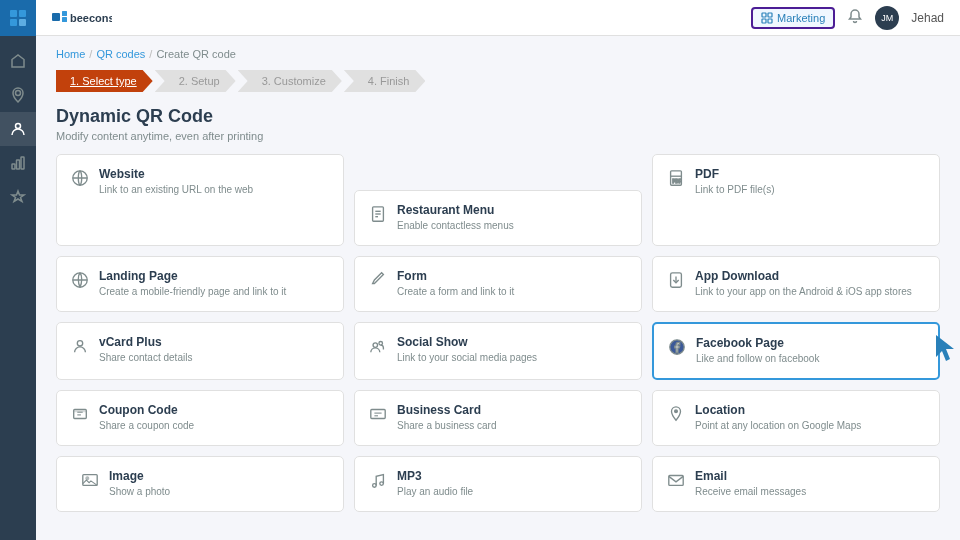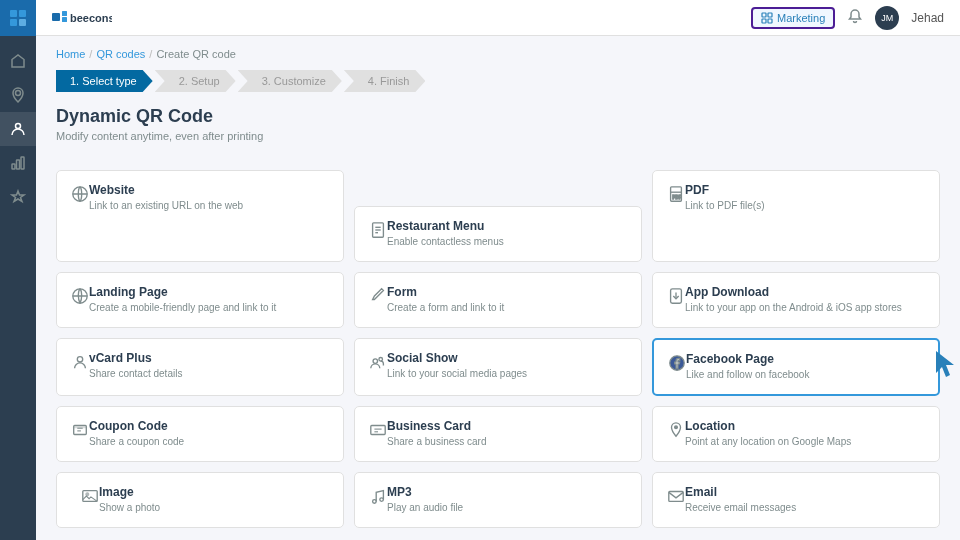--- a/index.html
+++ b/index.html
@@ -133,51 +133,53 @@
       color: #999;
       position: relative;
       margin-right: 2px;
       clip-path: polygon(0 0, calc(100% - 10px) 0, 100% 50%, calc(100% - 10px) 100%, 0 100%, 10px 50%);
     }
     .step:first-child {
       clip-path: polygon(0 0, calc(100% - 10px) 0, 100% 50%, calc(100% - 10px) 100%, 0 100%);
       padding-left: 14px;
     }
     .step.active {
-      background: #0369a1;
+      background: #c2410c;
       color: white;
+      text-decoration: underline;
     }
 
     
     .page-title {
       font-size: 18px;
       font-weight: 700;
       color: #2c3e50;
       margin-bottom: 3px;
     }
     .page-subtitle {
       font-size: 11px;
       color: #7f8c8d;
-      margin-bottom: 28px;
+      margin-bottom: 12px;
     }
 
     
     .grid {
       display: grid;
       grid-template-columns: repeat(3, 1fr);
       gap: 10px;
     }
     .card {
       background: #fff;
       border: 1px solid #e0e0e0;
       border-radius: 5px;
       padding: 12px 14px;
       cursor: pointer;
       display: flex;
       align-items: flex-start;
+      gap: 10px;
       transition: border-color 0.15s;
     }
     .card.selected {
       border: 2px solid #3498db;
       position: relative;
     }
     .card-icon {
       font-size: 20px;
       color: #7f8c8d;
       flex-shrink: 0;

